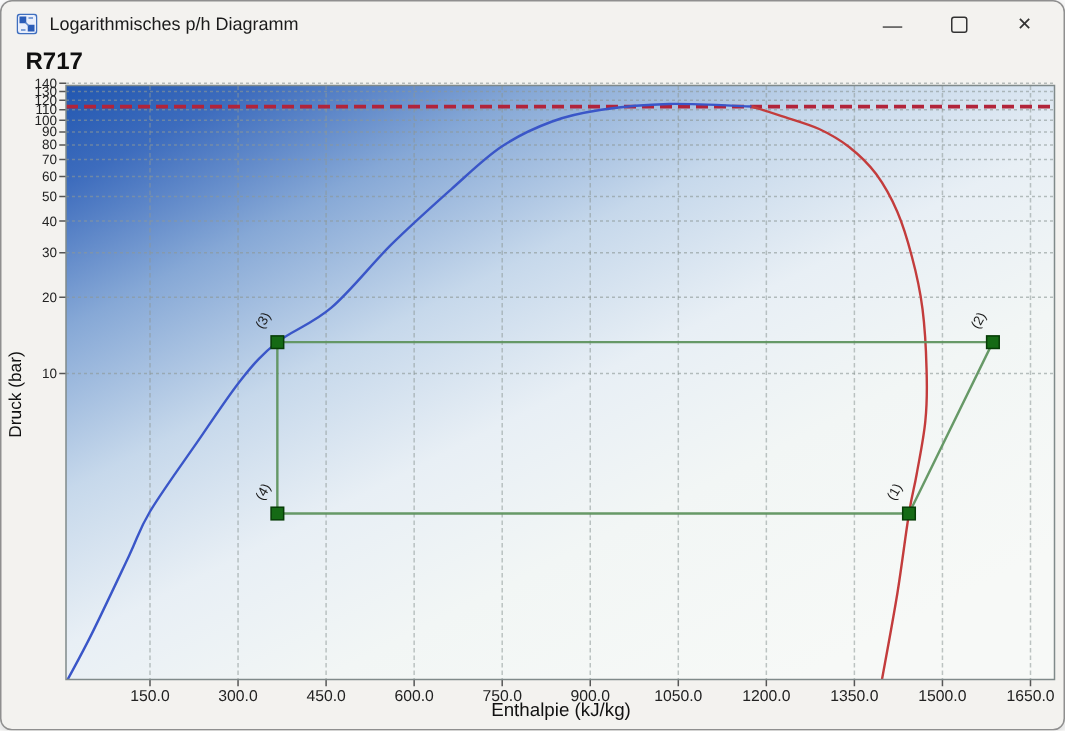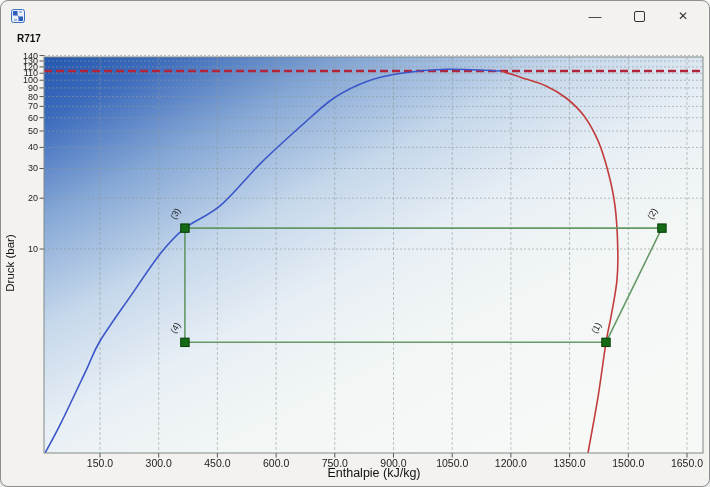--- a/index.html
+++ b/index.html
@@ -12,21 +12,21 @@
     position:absolute;top:0;left:0;right:0;height:30px;z-index:6;
     display:flex;align-items:center;padding-left:10px;box-sizing:border-box;
   }
   .titlebar .title{font-size:12px;color:#1b1b1b;margin-left:8px;white-space:nowrap;}
   .controls{position:absolute;right:4px;top:0;height:30px;display:flex;z-index:7;}
   .ctl{width:44px;height:30px;display:flex;align-items:center;justify-content:center;
        color:#333;font-size:12px;cursor:default;}
   .ctl.min{font-size:13px;}
   .ctl .maxbox{width:9px;height:9px;border:1px solid #333;border-radius:2px;}
   .chart-title{position:absolute;left:16px;top:32px;z-index:5;
-       font-size:10px;font-weight:bold;color:#101010;}
+       font-size:16px;font-weight:bold;color:#101010;}
   svg.plot{position:absolute;left:0;top:0;}
   svg text{font-family:"Liberation Sans",sans-serif;}
 </style>
 </head>
 <body>
 
 <div class="window">
 
   <svg class="plot" width="710" height="487" viewBox="0 0 710 487">
     <defs>
@@ -142,20 +142,21 @@
     <text x="13" y="262" text-anchor="middle" font-size="11.5" fill="#111" transform="rotate(-90 13 262)">Druck (bar)</text>
   </svg>
 
   <div class="titlebar">
     <svg width="14" height="14" viewBox="0 0 14 14">
       <rect x="0.5" y="0.5" width="13" height="13" rx="2" fill="#e8eefb" stroke="#3f6fbf"></rect>
       <rect x="2" y="2" width="4.5" height="4.5" fill="#2a5cb8"></rect>
       <rect x="7.5" y="7.5" width="4.5" height="4.5" fill="#2a5cb8"></rect>
       <path d="M6 6 L8 8 M8 3 L11 3 M3 11 L6 11" stroke="#5b86cc" stroke-width="1" fill="none"></path>
     </svg>
+    <span class="title">Logarithmisches p/h Diagramm</span>
   </div>
   <div class="controls">
     <div class="ctl min">
       <span>—</span>
     </div>
     <div class="ctl">
       <span class="maxbox"></span>
     </div>
     <div class="ctl close">
       <span>✕</span>

